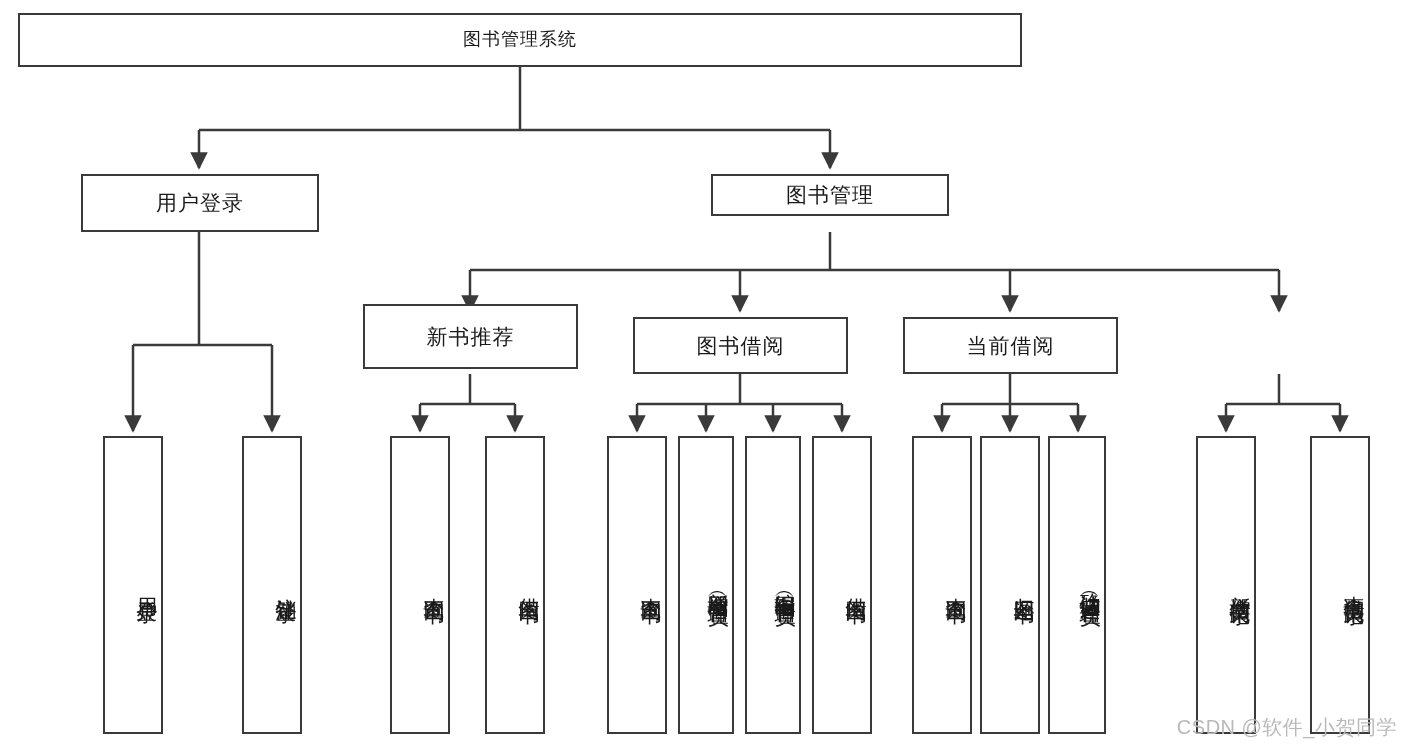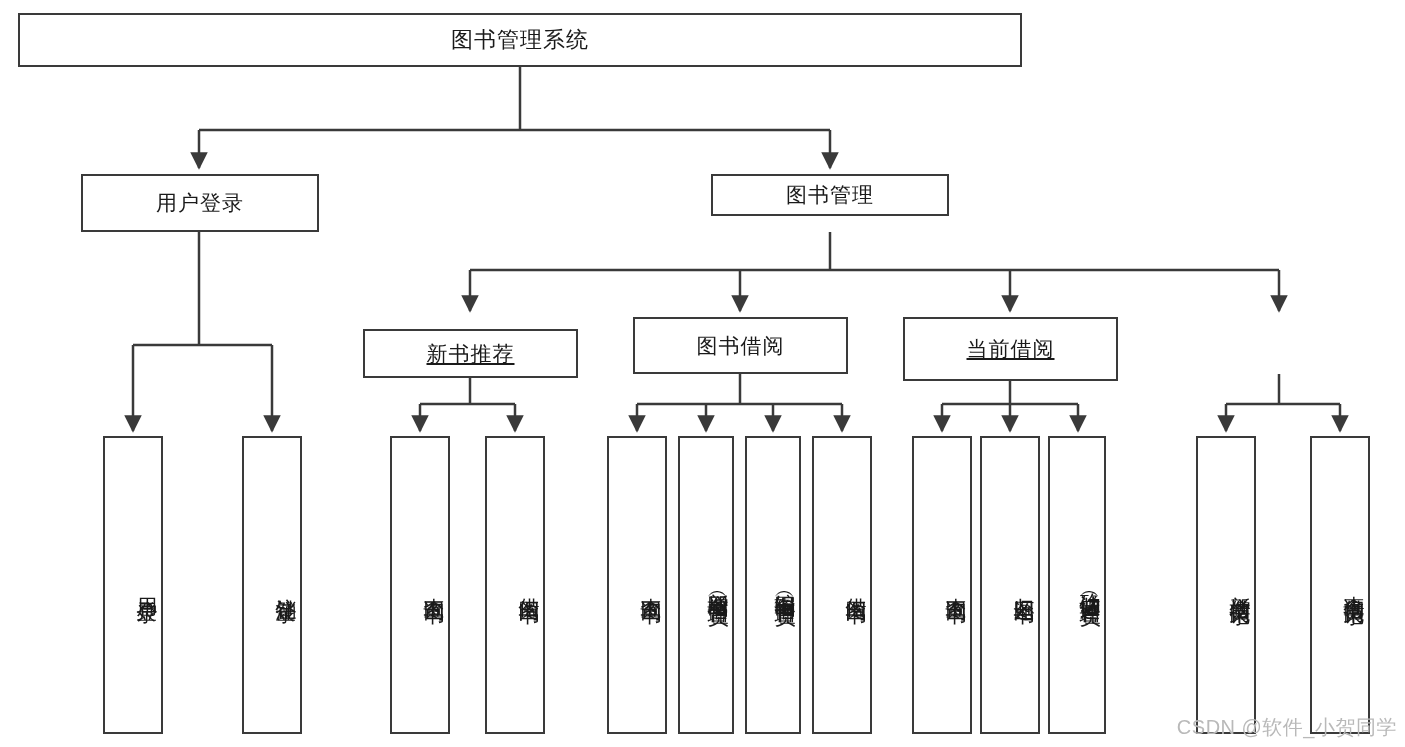--- a/index.html
+++ b/index.html
@@ -35,21 +35,21 @@
     justify-content: center;
     color: #1a1a1a;
   }
   .node.horiz {
     font-size: 21px;
     letter-spacing: 1px;
     line-height: 1.2;
     padding: 0 6px;
   }
   .node.root {
-    font-size: 22px;
+    font-size: 18px;
   }
   .node.leaf {
     font-size: 21px;
     writing-mode: vertical-rl;
     text-orientation: upright;
     letter-spacing: 2px;
     padding: 14px 0;
     align-items: flex-start;
     justify-content: center;
     white-space: nowrap;
@@ -130,27 +130,27 @@
     <span>图书管理系统</span>
   </div>
 
   <div class="node horiz" style="left:81px; top:174px; width:238px; height:58px;">
     <span>用户登录</span>
   </div>
   <div class="node horiz" style="left:711px; top:174px; width:238px; height:42px;">
     <span>图书管理</span>
   </div>
 
-  <div class="node horiz" style="left:363px; top:329px; width:215px; height:49px;text-decoration:underline;">
+  <div class="node horiz" style="left:363px; top:304px; width:215px; height:65px;">
     <span>新书推荐</span>
   </div>
   <div class="node horiz" style="left:633px; top:317px; width:215px; height:57px;">
     <span>图书借阅</span>
   </div>
-  <div class="node horiz" style="left:903px; top:317px; width:215px; height:64px;text-decoration:underline;">
+  <div class="node horiz" style="left:903px; top:317px; width:215px; height:57px;">
     <span>当前借阅</span>
   </div>
 
   <div class="node leaf" style="left:103px; top:436px; width:60px; height:298px;">
     <span class="vtext">用户登录</span>
   </div>
   <div class="node leaf" style="left:242px; top:436px; width:60px; height:298px;">
     <span class="vtext">注销登录</span>
   </div>
 

